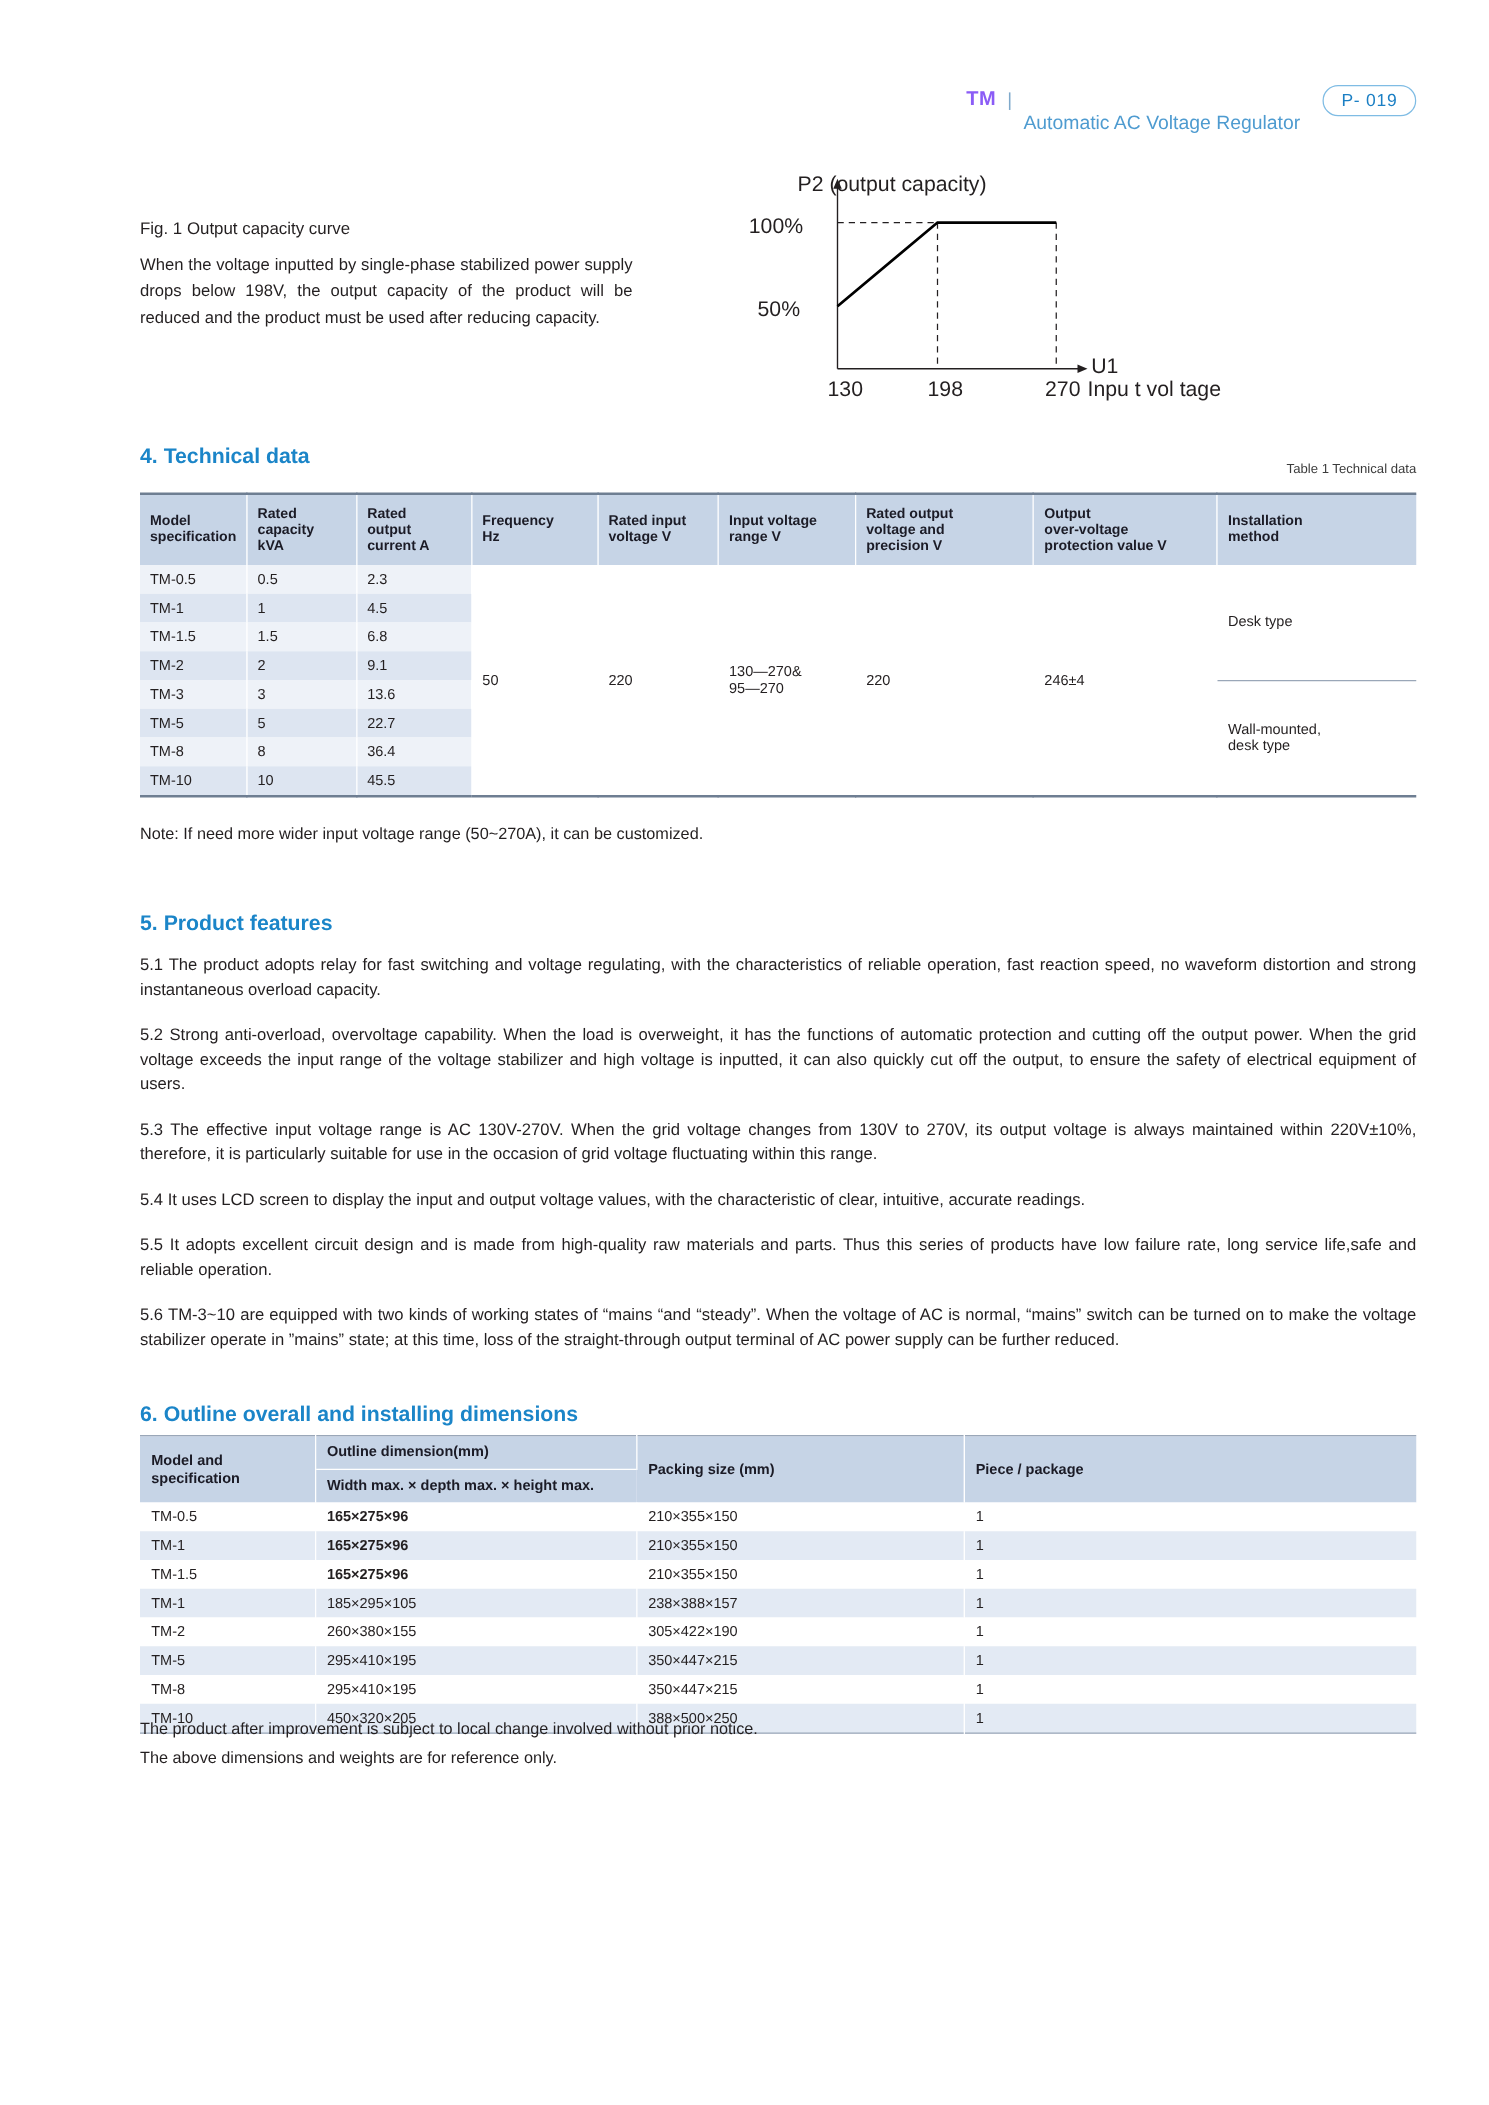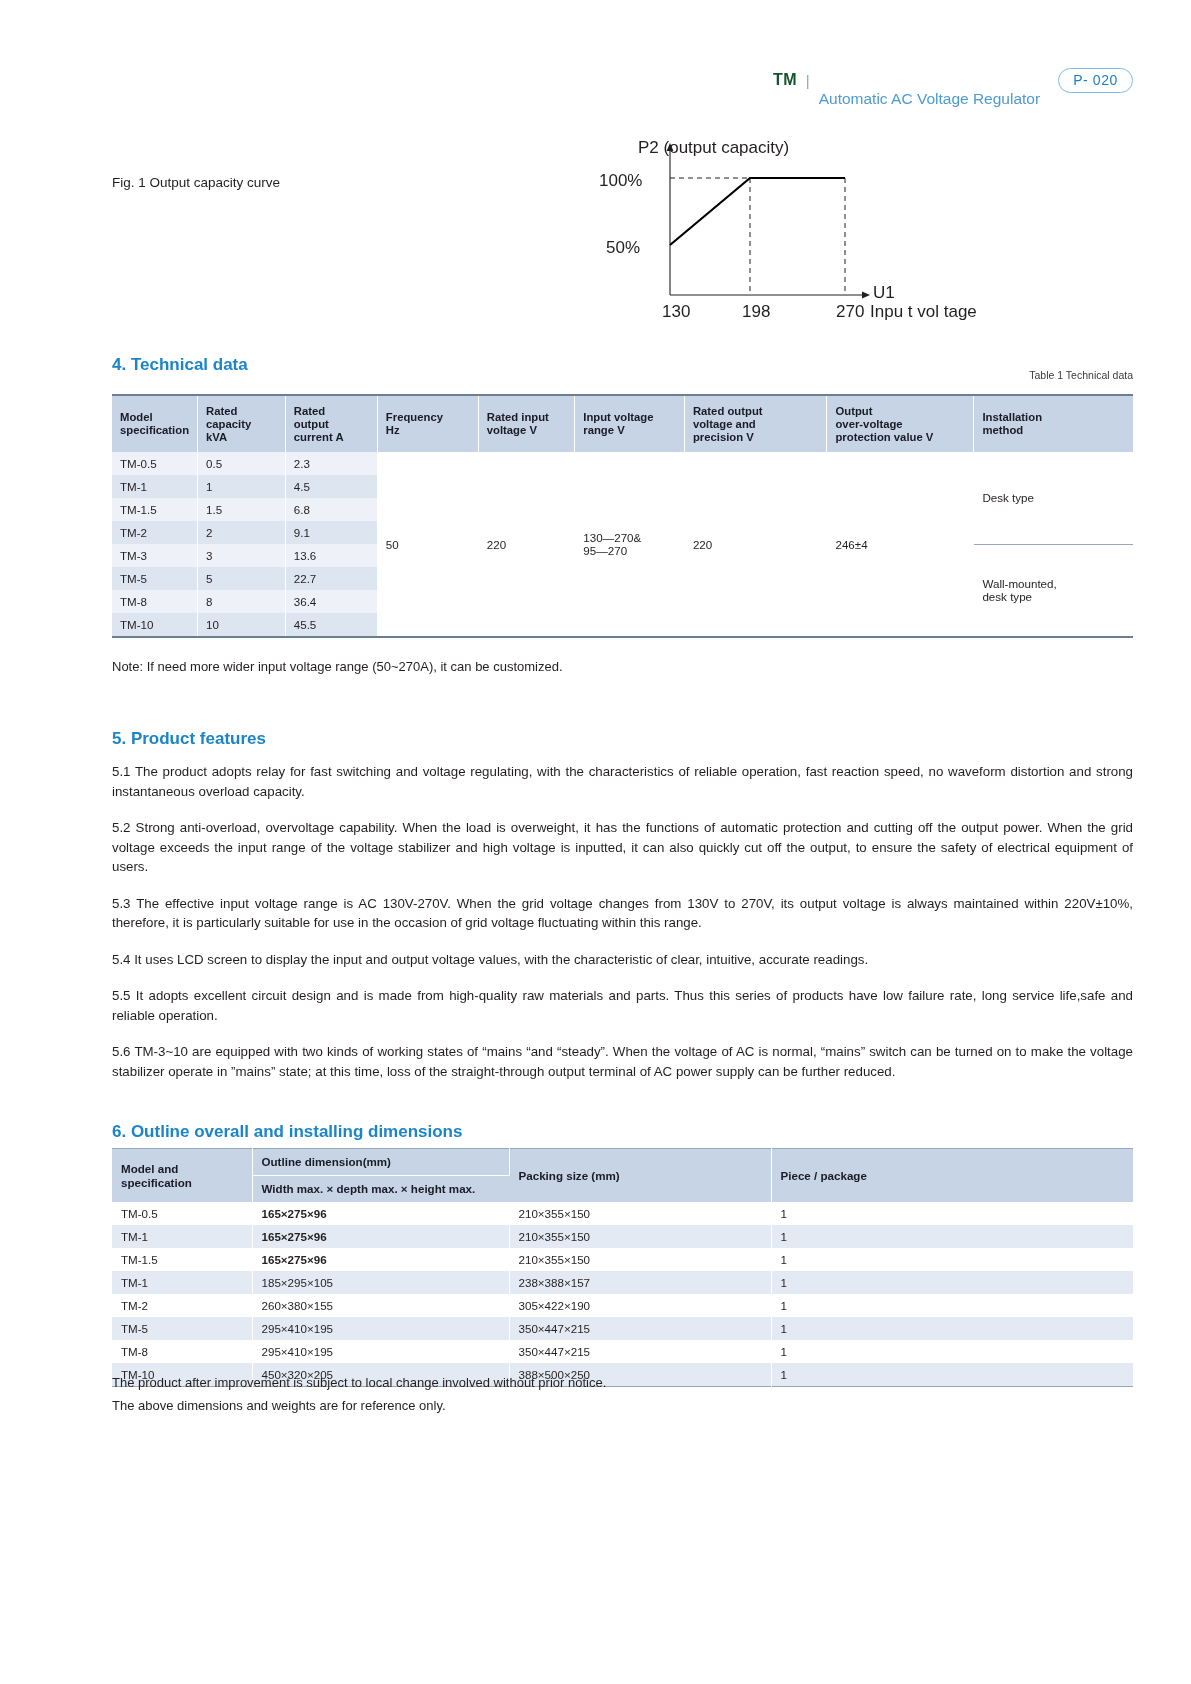--- a/index.html
+++ b/index.html
@@ -26,21 +26,21 @@
   .header {
     position: absolute;
     top: 52px;
     right: 58px;
     display: flex;
     align-items: center;
     gap: 9px;
     font-size: 15.5px;
   }
   .header .tm {
-    color: #14532d;
+    color: #8b5cf6;
     font-weight: bold;
     font-size: 16px;
     letter-spacing: .3px;
   }
   .header .divider {
     color: #7fa9cb;
     font-size: 15px;
   }
   .header .title {
     color: #4e9bd0;
@@ -241,24 +241,25 @@
 </style>
 </head>
 <body>
 
 <div class="page">
 
   <div class="header">
     <span class="tm">TM</span>
     <span class="divider">|</span>
     <span class="title">Automatic AC Voltage Regulator</span>
-    <span class="pagebadge">P- 020</span>
+    <span class="pagebadge">P- 019</span>
   </div>
 
   <div class="fig-caption">Fig. 1 Output capacity curve</div>
+  <div class="fig-text">When the voltage inputted by single-phase stabilized power supply drops below 198V, the output capacity of the product will be reduced and the product must be used after reducing capacity.</div>
 
   <div class="chart">
     <svg width="300" height="185" viewBox="0 0 300 185">
 
       <line x1="40" y1="8" x2="40" y2="155" stroke="#231f20" stroke-width="1.1"></line>
       <polygon points="40,3 36.6,11 43.4,11" fill="#231f20"></polygon>
       <line x1="40" y1="155" x2="235" y2="155" stroke="#231f20" stroke-width="1.1"></line>
       <polygon points="240,155 232,151.6 232,158.4" fill="#231f20"></polygon>
 
       <line x1="40" y1="38" x2="120" y2="38" stroke="#231f20" stroke-width="1" stroke-dasharray="5,4"></line>

